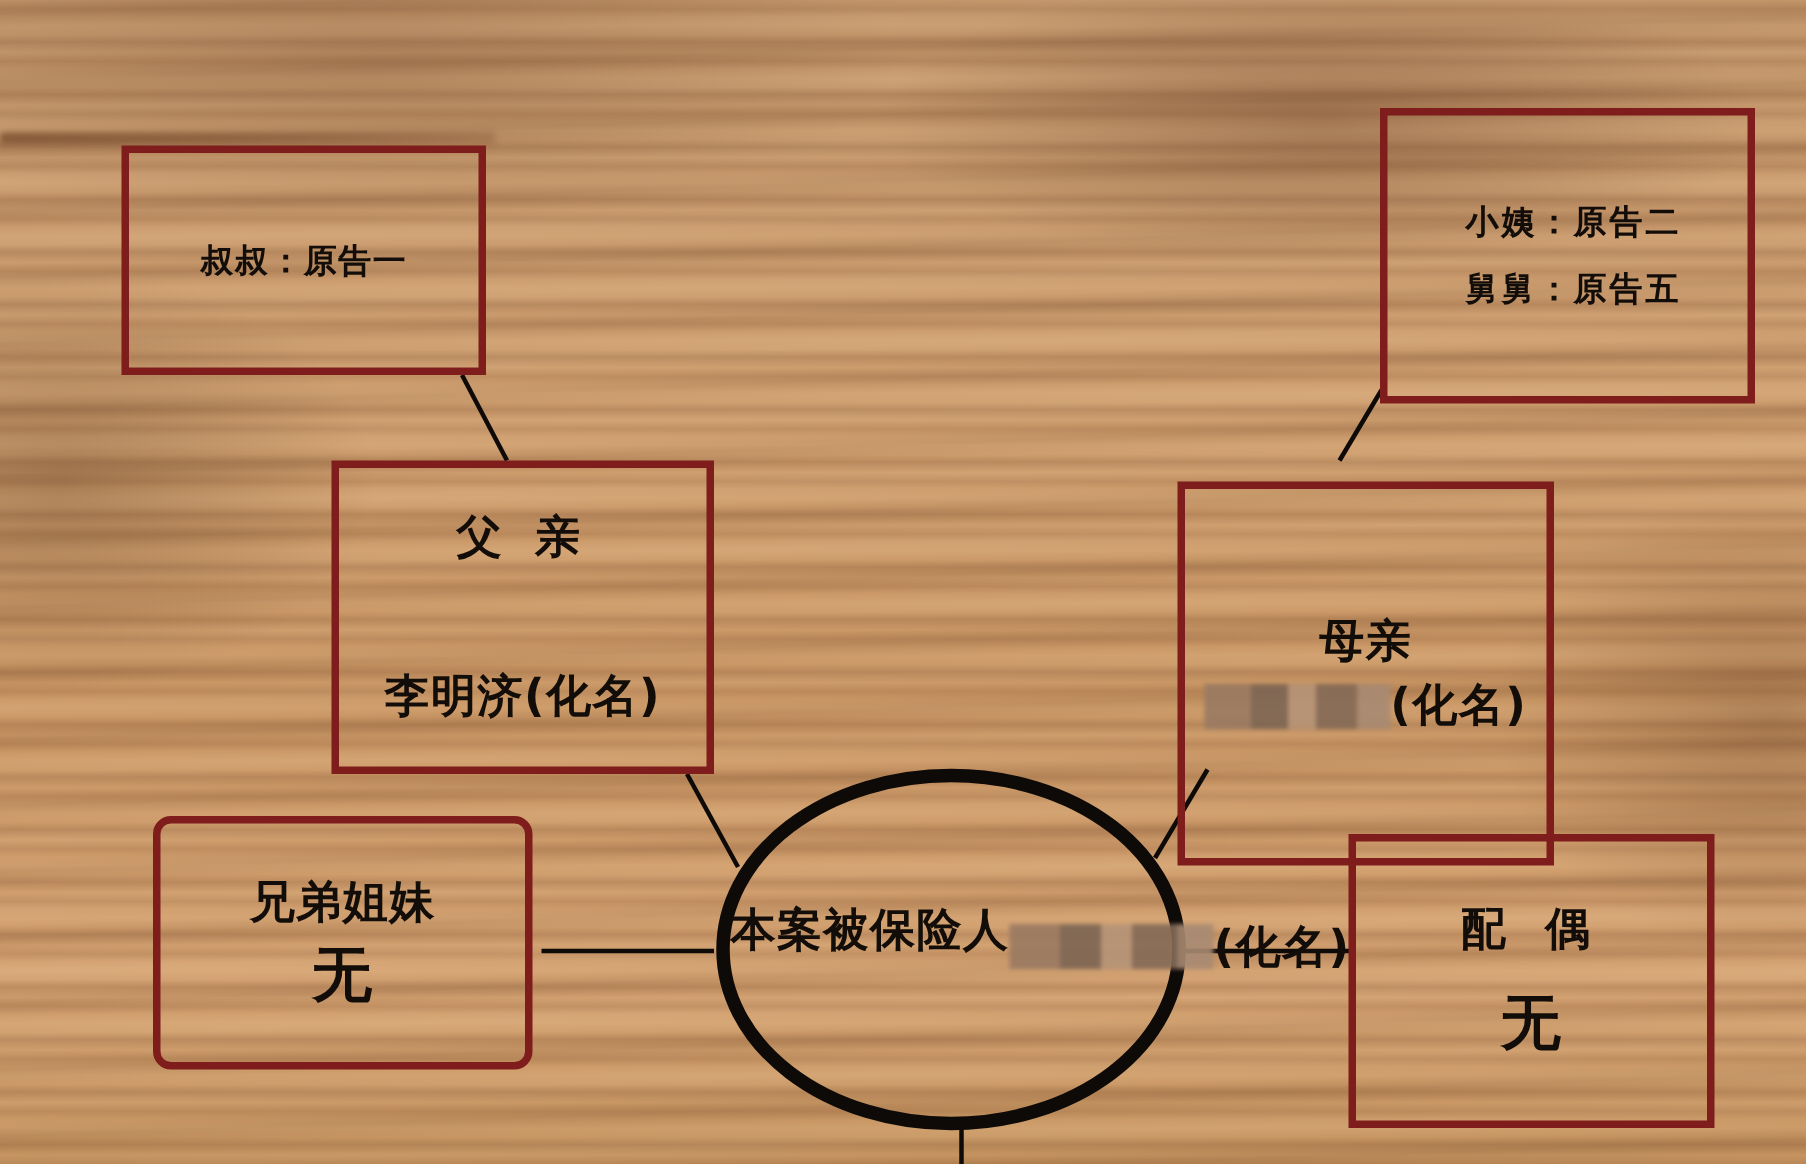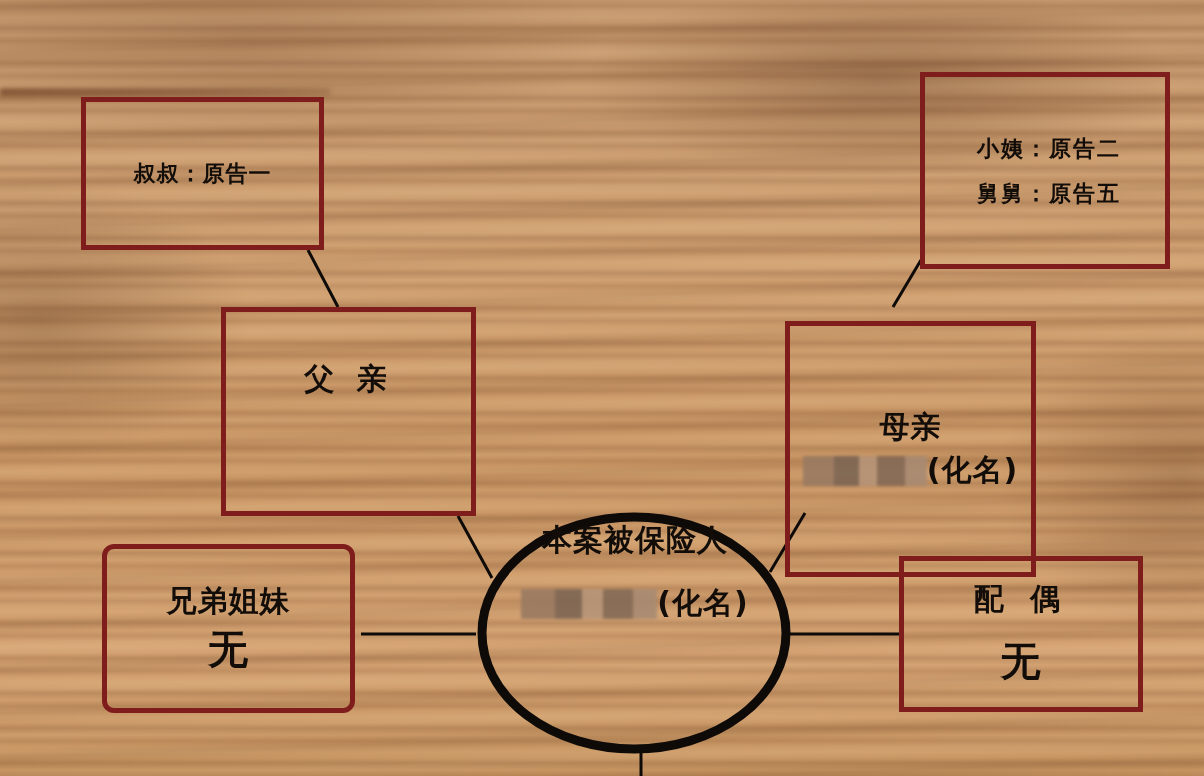--- a/index.html
+++ b/index.html
@@ -46,24 +46,24 @@
         #b69478 45%, #b69478 60%, #846a56 60%, #846a56 82%, #a88a72 82%);
       filter: blur(1.5px); opacity: 0.9;
     }
     .row { display: flex; align-items: center; justify-content: center; }
     #uncle-box { left: 81px; top: 97px; width: 243px; height: 153px; }
     #aunts-box { left: 920px; top: 72px; width: 250px; height: 197px; padding-left: 8px; }
     #aunts-box .line { font-size: 22px; line-height: 45px; letter-spacing: 2px; }
     #father-box { left: 221px; top: 307px; width: 255px; height: 209px; }
     #mother-box { left: 785px; top: 321px; width: 251px; height: 256px; }
     #siblings-box { left: 102px; top: 544px; width: 253px; height: 169px; border-radius: 12px; }
-    #spouse-box { left: 899px; top: 556px; width: 244px; height: 156px; }
+    #spouse-box { left: 899px; top: 556px; width: 244px; height: 196px; }
     #insured-node {
       position: absolute; left: 487px; top: 520px; width: 296px; height: 222px;
-      display: flex; flex-direction: column; align-items: center; justify-content: flex-start;
+      display: flex; align-items: center; justify-content: space-between;
       color: #120d09; font-weight: bold;
     }
   </style>
 </head>
 <body>
 
 <div class="wood"></div>
 <div class="wood-dark-streak"></div>
 
 <svg class="links" width="1204" height="776" viewBox="0 0 1204 776">
@@ -81,20 +81,21 @@
   <span class="txt sm">叔叔：原告一</span>
 </div>
 
 <div class="box" id="aunts-box">
   <span class="txt line">小姨：原告二</span>
   <span class="txt line">舅舅：原告五</span>
 </div>
 
 <div class="box" id="father-box">
   <span class="txt md" style="margin-bottom:65px; letter-spacing:6px;">父 亲</span>
+  <span class="txt md">李明济(化名)</span>
 </div>
 
 <div class="box" id="mother-box">
   <span class="txt md" style="margin-bottom:2px;">母亲</span>
   <div class="row">
     <span class="pix" style="width:124px;"></span>
     <span class="txt md">(化名)</span>
   </div>
 </div>
 

